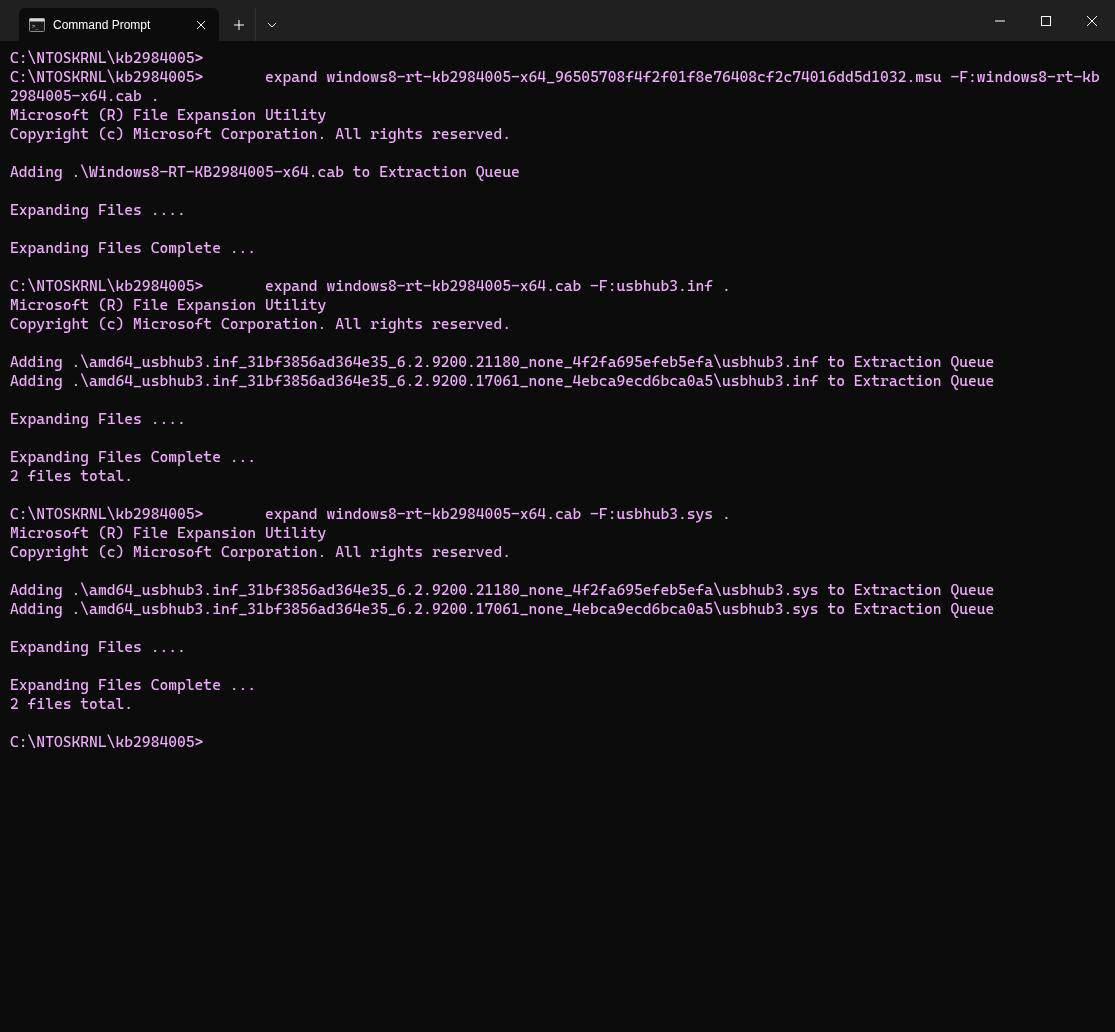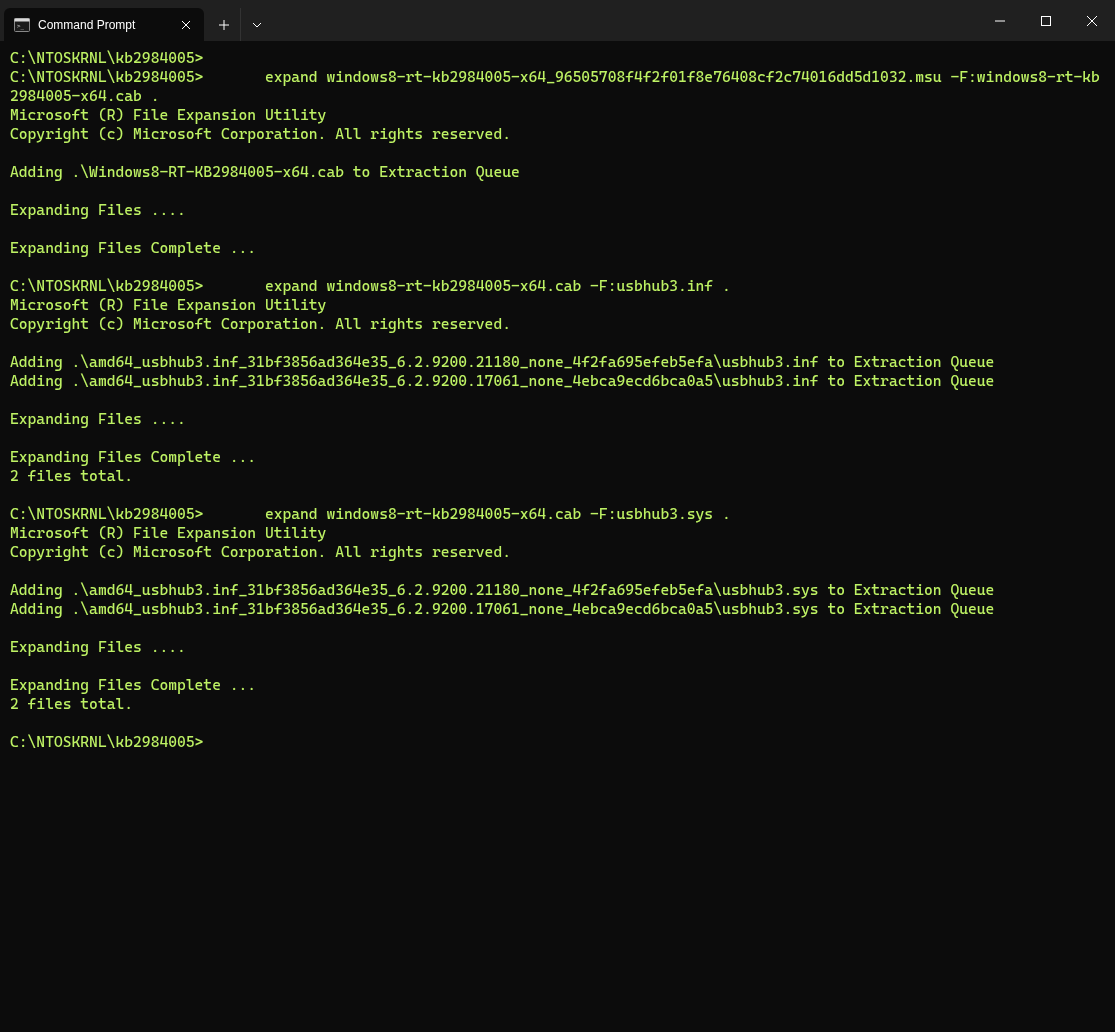--- a/index.html
+++ b/index.html
@@ -13,21 +13,21 @@
     .titlebar {
       height: 41px;
       background: #202020;
       display: flex;
       align-items: stretch;
       user-select: none;
     }
     .tabs-area {
       display: flex;
       align-items: flex-end;
-      padding-left: 4px;
+      padding-left: 19px;
       flex: 0 0 auto;
     }
     .tab {
       display: flex;
       align-items: center;
       background: #0c0c0c;
       height: 33px;
       border-radius: 6px 6px 0 0;
       padding: 0 10px 0 10px;
       gap: 8px;
@@ -86,21 +86,21 @@
     }
     .win-btn {
       width: 46px;
       display: flex;
       align-items: center;
       justify-content: center;
       color: #ffffff;
     }
     .terminal-body {
       padding: 8px 10px;
-      color: #bef264;
+      color: #f0abfc;
       font-size: 15px;
       line-height: 19px;
       white-space: pre-wrap;
       word-break: break-all;
       letter-spacing: 0;
       font-family: 'Cascadia Mono', 'Consolas', monospace;
     }
   </style>
 </head>
 <body>

